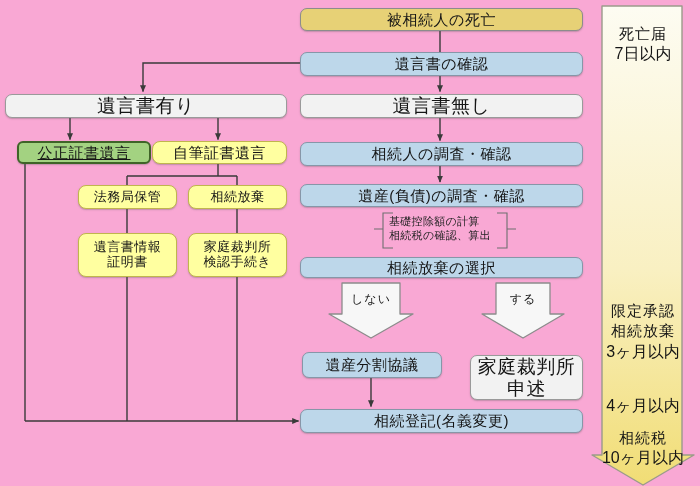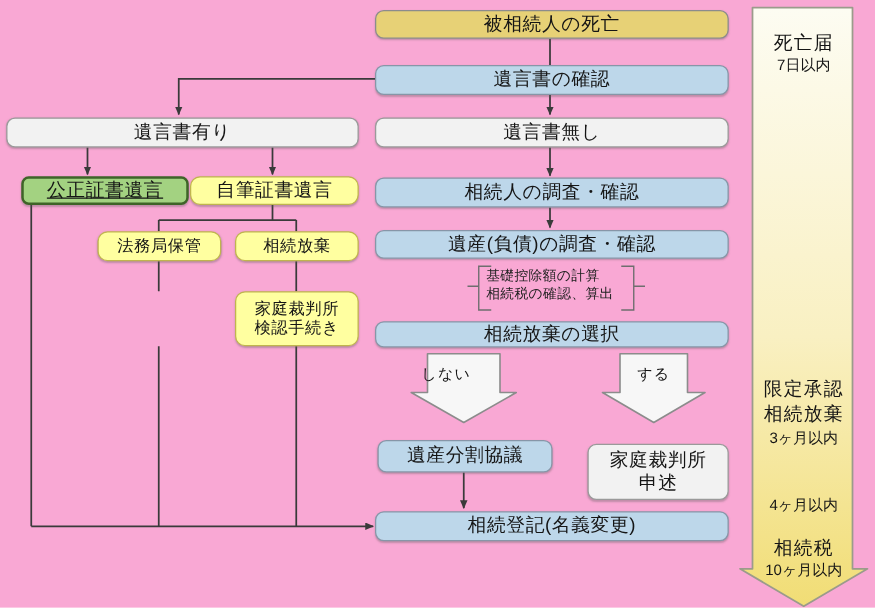--- a/index.html
+++ b/index.html
@@ -20,37 +20,37 @@
   }
   #wires{position:absolute; left:0; top:0; width:700px; height:486px; z-index:1;}
   .box{
     position:absolute; z-index:2; box-sizing:border-box;
     display:flex; flex-direction:column; align-items:center; justify-content:center;
     text-align:center; line-height:1.15; letter-spacing:0.5px;
     box-shadow:0 1px 1.5px rgba(90,90,90,0.35);
   }
   .yellow{background:var(--yellow-fill); border:1.6px solid var(--yellow-border); border-radius:7px; font-size:15px;}
   .blue{background:var(--blue-fill); border:1.6px solid var(--blue-border); border-radius:7px; font-size:15px;}
-  .gray{background:var(--gray-fill); border:1.6px solid var(--gray-border); border-radius:7px; font-size:15px;text-align:center;}
+  .gray{background:var(--gray-fill); border:1.6px solid var(--gray-border); border-radius:7px; font-size:19px;text-align:center;}
   .green{background:var(--green-fill); border:2px solid var(--green-border); border-radius:6px; font-size:15px;}
   .ly{background:var(--ly-fill); border:1.6px solid var(--ly-border); border-radius:8px; font-size:15px;}
   .sm{font-size:13px;}
   .note-text{
     position:absolute; z-index:2; font-size:11px; line-height:13.5px;
     text-align:left; letter-spacing:0.3px; color:#222;
   }
   .choice-label{
     position:absolute; z-index:3; font-size:12px; text-align:center; letter-spacing:1px;
   }
   .tl{
     position:absolute; z-index:3; width:104px; left:591px; text-align:center; letter-spacing:1px;
   }
   .tl-title{font-size:15px;}
   .tl-title-sm{font-size:13.5px; letter-spacing:0;}
-  .tl-deadline{font-size:12px; letter-spacing:0;}
+  .tl-deadline{font-size:16px; letter-spacing:0;}
 </style>
 </head>
 <body>
 
 <div id="canvas">
 
   <svg id="wires" viewBox="0 0 700 486" xmlns="http://www.w3.org/2000/svg">
     <defs>
       <marker id="ah" markerWidth="9" markerHeight="8" refX="6.3" refY="3" orient="auto" markerUnits="userSpaceOnUse">
         <path d="M0,0 L7,3 L0,6 Z" style="fill:var(--line,#3a3a3a)"></path>
@@ -118,20 +118,24 @@
   </div>
 
   <div class="box ly sm" style="left:78px;top:185px;width:99px;height:24px;">
     <span>法務局保管</span>
   </div>
 
   <div class="box ly sm" style="left:188px;top:185px;width:99px;height:24px;">
     <span>相続放棄</span>
   </div>
 
+  <div class="box ly sm" style="left:78px;top:233px;width:99px;height:44px;">
+    <span>遺言書情報</span>
+    <span>証明書</span>
+  </div>
 
   <div class="box ly sm" style="left:188px;top:233px;width:99px;height:44px;">
     <span>家庭裁判所</span>
     <span>検認手続き</span>
   </div>
 
   <div class="box blue" style="left:300px;top:142px;width:283px;height:24px;">
     <span>相続人の調査・確認</span>
   </div>
 
@@ -141,21 +145,21 @@
 
   <div class="note-text" style="left:389px;top:215px;width:112px;">
     <div>基礎控除額の計算</div>
     <div>相続税の確認、算出</div>
   </div>
 
   <div class="box blue" style="left:300px;top:257px;width:283px;height:21px;">
     <span>相続放棄の選択</span>
   </div>
 
-  <div class="choice-label" style="left:328px;top:291px;width:58px;">しない</div>
+  <div class="choice-label" style="left:342px;top:291px;width:58px;">しない</div>
   <div class="choice-label" style="left:496px;top:291px;width:54px;">する</div>
 
   <div class="box blue" style="left:302px;top:352px;width:140px;height:26px;">
     <span>遺産分割協議</span>
   </div>
 
   <div class="box gray" style="left:470px;top:355px;width:113px;height:45px;">
     <span>家庭裁判所</span>
     <span>申述</span>
   </div>

